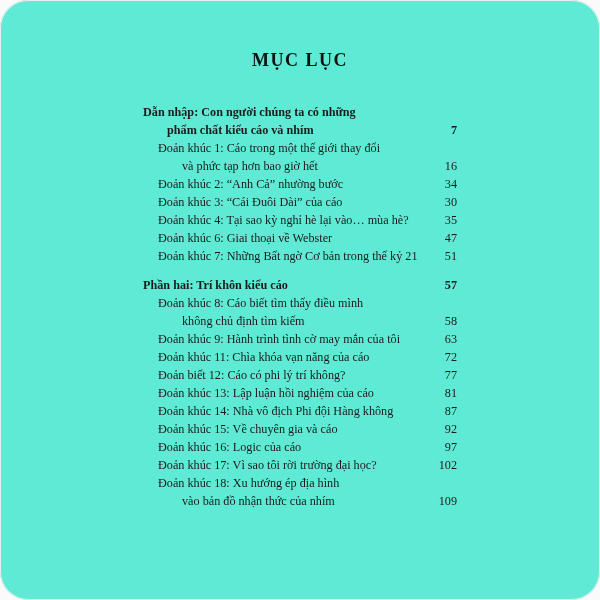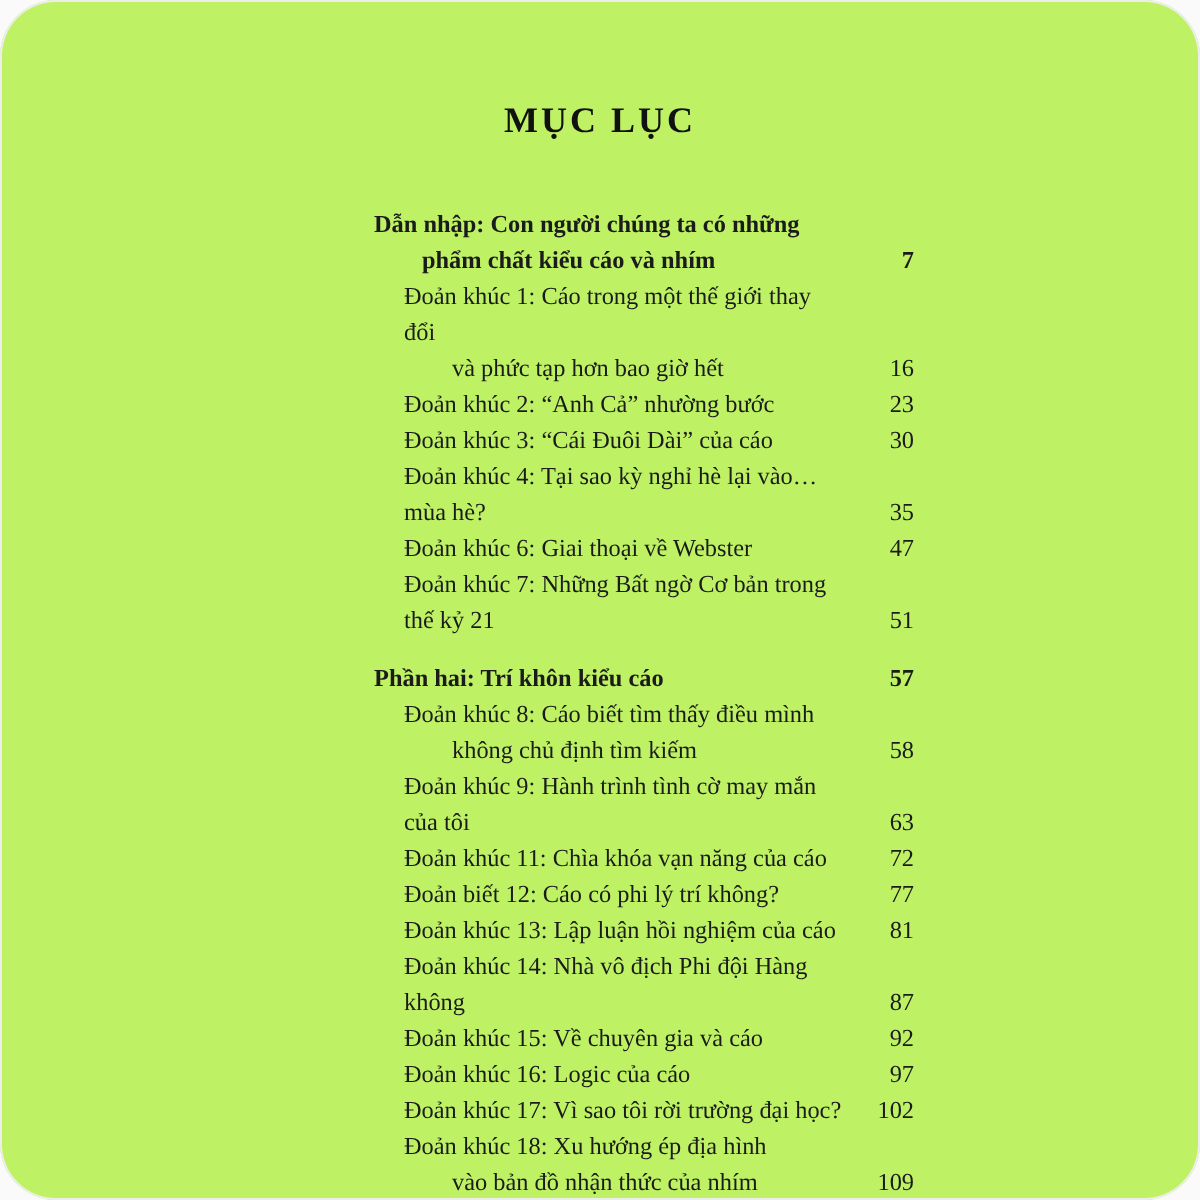--- a/index.html
+++ b/index.html
@@ -6,21 +6,21 @@
     margin: 0;
     padding: 0;
     width: 600px;
     height: 600px;
     background: #fafafa;
     font-family: "Liberation Serif", "DejaVu Serif", serif;
   }
   .book-page {
     position: absolute;
     inset: 0;
-    background: #bef264;
+    background: #5eead4;
     border-radius: 28px;
     box-shadow: inset 0 0 0 1px #ededed;
     overflow: hidden;
     color: #1b1b1b;
   }
   .page-title {
     text-align: center;
     margin-top: 50px;
     font-size: 18px;
     font-weight: bold;
@@ -42,21 +42,20 @@
   }
   .toc-row.gap {
     margin-top: 11px;
   }
   .toc-row.chapter .toc-text {
     padding-left: 15px;
   }
   .toc-text {
     flex: 1 1 auto;
     padding-right: 10px;
-    margin-left: 44px;
   }
   .toc-text .line.cont {
     padding-left: 24px;
   }
   .toc-page {
     white-space: nowrap;
     text-align: right;
     min-width: 24px;
   }
 </style>
@@ -77,21 +76,21 @@
         <div class="toc-text">
           <div class="line">Đoản khúc 1: Cáo trong một thế giới thay đổi</div>
           <div class="line cont">và phức tạp hơn bao giờ hết</div>
         </div>
         <div class="toc-page">16</div>
       </div>
       <div class="toc-row chapter">
         <div class="toc-text">
           <div class="line">Đoản khúc 2: “Anh Cả” nhường bước</div>
         </div>
-        <div class="toc-page">23</div>
+        <div class="toc-page">34</div>
       </div>
       <div class="toc-row chapter">
         <div class="toc-text">
           <div class="line">Đoản khúc 3: “Cái Đuôi Dài” của cáo</div>
         </div>
         <div class="toc-page">30</div>
       </div>
       <div class="toc-row chapter">
         <div class="toc-text">
           <div class="line">Đoản khúc 4: Tại sao kỳ nghỉ hè lại vào… mùa hè?</div>

